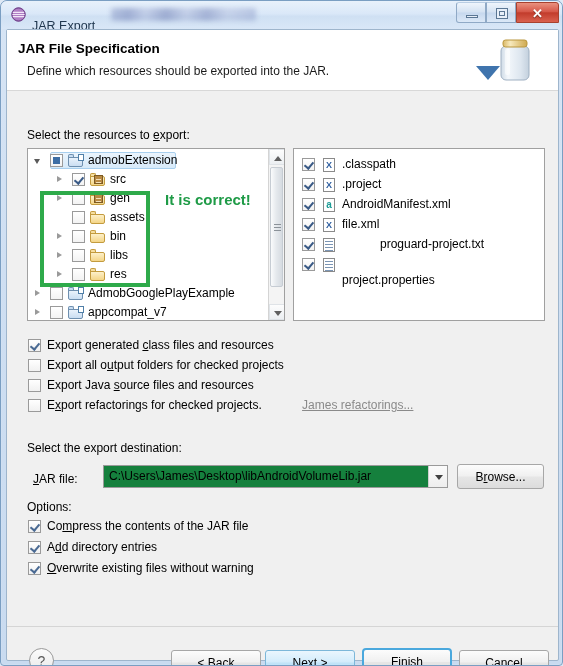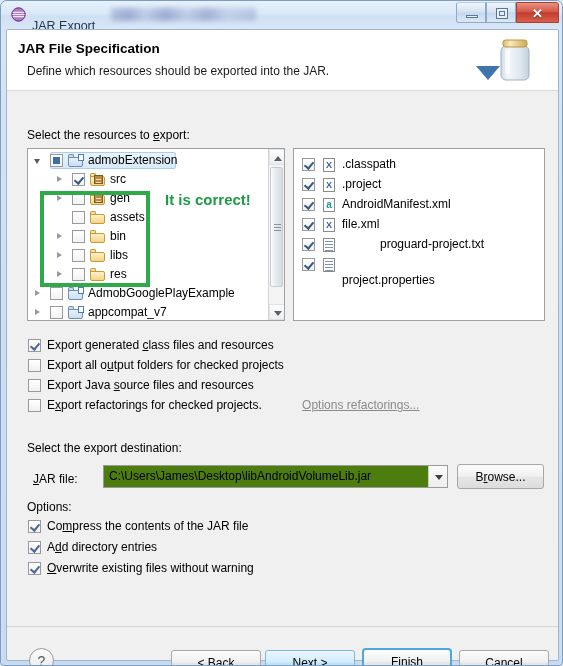--- a/index.html
+++ b/index.html
@@ -307,21 +307,21 @@
   .optrow .link {
     position: absolute; top: 1px;
     font-size: 12px; color: #8a8a8a; text-decoration: underline;
   }
 
   
   #jar-label { position:absolute; left:26px; top:442px; }
   #combo {
     position: absolute; left: 96px; top: 435px;
     width: 345px; height: 23px;
-    background: #4d7c0f; border: 1px solid #9a9a9a;
+    background: #15803d; border: 1px solid #9a9a9a;
   }
   #combo .val {
     position: absolute; left: 5px; top: 3px;
     font-size: 12px; color: #000; white-space: nowrap;
   }
   #combo .drop {
     position: absolute; right: 0; top: 0; width: 19px; height: 21px;
     background: linear-gradient(180deg,#fbfbfb,#eeeeee);
     border-left: 1px solid #cfcfcf;
   }
@@ -616,21 +616,21 @@
           <span class="cbx"></span>
           <span class="txt"><span class="p">Export all o</span><span class="mn">u</span><span class="s">tput folders for checked projects</span></span>
         </div>
         <div class="optrow" style="top: 347px;">
           <span class="cbx"></span>
           <span class="txt"><span class="p">Export Java </span><span class="mn">s</span><span class="s">ource files and resources</span></span>
         </div>
         <div class="optrow" style="top: 367px;">
           <span class="cbx"></span>
           <span class="txt"><span class="p">E</span><span class="mn">x</span><span class="s">port refactorings for checked projects.</span></span>
-          <span class="link" style="left: 274.05px;">Options refactorings...</span>
+          <span class="link" style="left: 274.05px;">James refactorings...</span>
         </div>
       </div>
 
     <div class="lbl" style="left:20px; top:411px;">Select the export destination:</div>
     <div class="lbl" id="jar-label">
       <span></span><span class="mn">J</span><span>AR file:</span>
     </div>
     <div id="combo">
       <div class="val" title="C:\Users\James\Desktop\libAndroidVolumeLib.jar">C:\Users\James\Desktop\libAndroidVolumeLib.jar</div>
       <div class="drop">

